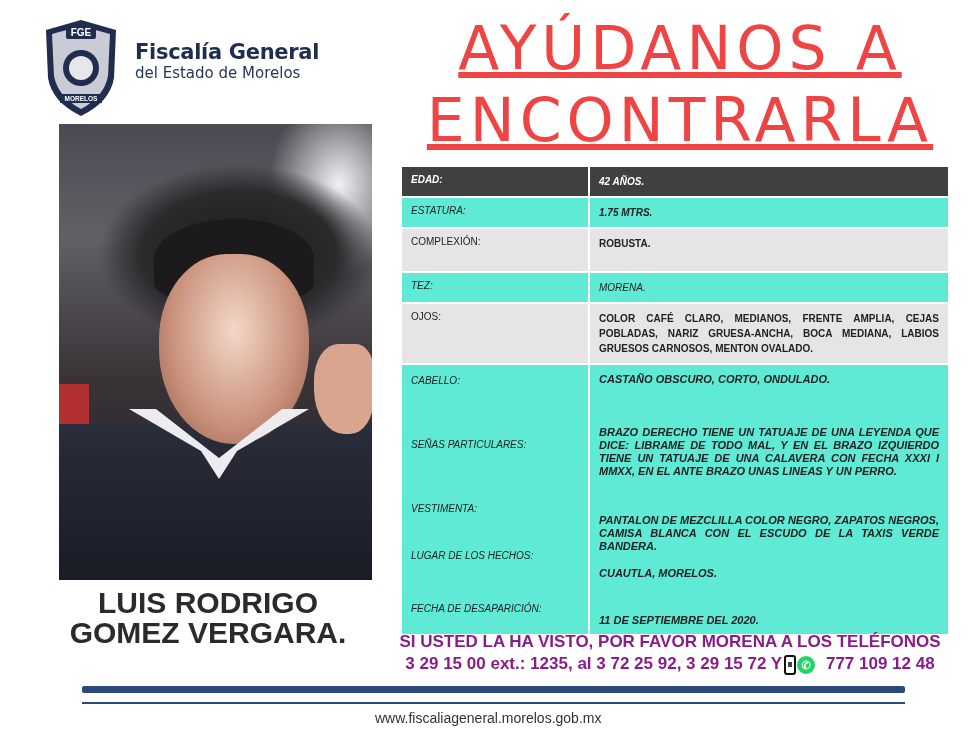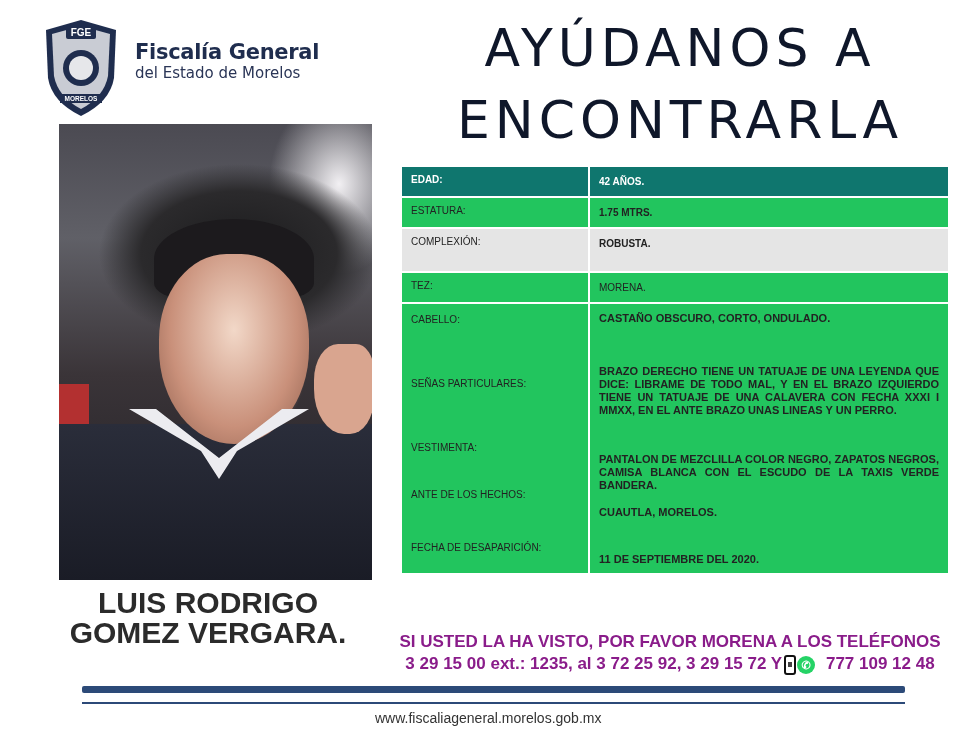--- a/index.html
+++ b/index.html
@@ -1,40 +1,40 @@
 <!DOCTYPE html>
 <html><head>
 <meta charset="utf-8">
 <style>
   html,body{margin:0;padding:0;background:#fff;}
   body{width:973px;height:733px;position:relative;overflow:hidden;font-family:"Liberation Sans",sans-serif;}
   .logo{position:absolute;left:42px;top:18px;width:78px;height:100px;}
   .org{position:absolute;left:135px;top:40px;color:#1f2d4e;}
   .org .l1{font-size:21px;font-weight:bold;line-height:24px;font-family:"DejaVu Sans",sans-serif;letter-spacing:-0.3px;}
   .org .l2{font-size:15px;line-height:18px;font-family:"DejaVu Sans",sans-serif;color:#2a3556;}
-  .headline{position:absolute;left:420px;top:12px;width:520px;text-align:center;color:#0f172a;font-size:52px;line-height:72px;letter-spacing:5px;font-family:"DejaVu Sans",sans-serif;font-weight:normal;}
+  .headline{position:absolute;left:420px;top:12px;width:520px;text-align:center;color:#ef4444;font-size:60px;line-height:72px;letter-spacing:5px;font-family:"DejaVu Sans",sans-serif;font-weight:normal;text-decoration:underline;}
   .photo{position:absolute;left:59px;top:124px;width:313px;height:456px;overflow:hidden;
     background:
       radial-gradient(ellipse 90px 110px at 180px 240px,#e9c7b4 0%,#c9957e 45%,rgba(0,0,0,0) 75%),
       radial-gradient(ellipse 140px 90px at 180px 130px,#1b1b1d 0%,#2b2a2c 70%,rgba(0,0,0,0) 100%),
       radial-gradient(ellipse 70px 90px at 280px 60px,#f2f0f3 0%,rgba(255,255,255,0) 100%),
       linear-gradient(180deg,#4b4a52 0%,#606067 25%,#3a3438 55%,#1d1c22 100%);}
   .photo .shirt{position:absolute;left:0;top:300px;width:313px;height:156px;background:linear-gradient(180deg,#2a2d3a,#1a1c26);}
   .photo .collar{position:absolute;left:70px;top:285px;width:180px;height:70px;background:#ececf0;clip-path:polygon(0 0,40% 60%,50% 100%,60% 60%,100% 0,85% 0,50% 70%,15% 0);}
   .photo .face{position:absolute;left:100px;top:130px;width:150px;height:190px;border-radius:45% 45% 50% 50%;background:radial-gradient(ellipse at 50% 40%,#f2d8c8,#c9907a 60%,#8a5b4a);}
   .photo .hair{position:absolute;left:95px;top:95px;width:160px;height:80px;border-radius:50% 50% 20% 20%;background:#1c1a1d;}
   .photo .hand{position:absolute;left:255px;top:220px;width:60px;height:90px;border-radius:40% 30% 40% 50%;background:#d9a58f;}
   .photo .red{position:absolute;left:0;top:260px;width:30px;height:40px;background:#b33030;}
   .name{position:absolute;left:58px;top:588px;width:300px;text-align:center;font-size:30px;font-weight:bold;color:#2b2b2b;line-height:30px;}
   table.info{position:absolute;left:400px;top:165px;width:550px;border-collapse:collapse;font-size:10px;color:#222;}
   table.info td{border:2px solid #fff;vertical-align:top;padding:7px 9px;}
   table.info td.k{width:168px;}
   table.info td.v{font-weight:bold;text-align:justify;line-height:15px;}
-  tr.hd td{background:#0f766e;color:#fff;font-weight:bold;height:14px;}
-  tr.a td{background:#22c55e;}
+  tr.hd td{background:#404040;color:#fff;font-weight:bold;height:14px;font-style:italic;}
+  tr.a td{background:#5eead4;font-style:italic;}
   tr.b td{background:#e5e5e5;}
   .cta{position:absolute;left:380px;top:631px;width:580px;text-align:center;color:#8a1c8a;font-weight:bold;font-size:17px;line-height:22px;}
   .cta .icons{display:inline-block;vertical-align:middle;margin:0 6px 0 2px;}
   .phone-ic{display:inline-block;width:12px;height:20px;border:2px solid #111;border-radius:3px;box-sizing:border-box;vertical-align:middle;position:relative;}
   .phone-ic::after{content:"";position:absolute;left:2px;top:5px;width:4px;height:5px;background:#444;}
   .wa-ic{display:inline-block;width:18px;height:18px;border-radius:50%;background:#25d366;vertical-align:middle;margin-left:1px;color:#fff;font-size:11px;line-height:18px;text-align:center;}
   .bar1{position:absolute;left:82px;top:686px;width:823px;height:7px;background:#2c4a78;border-radius:2px;}
   .bar2{position:absolute;left:82px;top:702px;width:823px;height:2px;background:#2c4a78;}
   .url{position:absolute;left:375px;top:710px;font-size:14px;color:#333;}
 </style>
@@ -84,29 +84,33 @@
     <td class="v">1.75 MTRS.</td>
   </tr>
   <tr class="b">
     <td class="k" style="height:28px">COMPLEXIÓN:</td>
     <td class="v">ROBUSTA.</td>
   </tr>
   <tr class="a">
     <td class="k">TEZ:</td>
     <td class="v" style="font-weight:normal">MORENA.</td>
   </tr>
+  <tr class="b">
+    <td class="k">OJOS:</td>
+    <td class="v">COLOR CAFÉ CLARO, MEDIANOS, FRENTE AMPLIA, CEJAS POBLADAS, NARIZ GRUESA-ANCHA, BOCA MEDIANA, LABIOS GRUESOS CARNOSOS, MENTON OVALADO.</td>
+  </tr>
   <tr class="a">
     <td class="k" style="line-height:15px;padding-top:8px">
       <div>CABELLO:</div>
       <div style="height:49px"></div>
       <div>SEÑAS PARTICULARES:</div>
       <div style="height:49px"></div>
       <div>VESTIMENTA:</div>
       <div style="height:32px"></div>
-      <div>ANTE DE LOS HECHOS:</div>
+      <div>LUGAR DE LOS HECHOS:</div>
       <div style="height:38px"></div>
       <div>FECHA DE DESAPARICIÓN:</div>
     </td>
     <td class="v" style="font-size:11px;padding-top:8px;line-height:13px">
       <div>CASTAÑO OBSCURO, CORTO, ONDULADO.</div>
       <div style="height:40px"></div>
       <div>BRAZO DERECHO TIENE UN TATUAJE DE UNA LEYENDA QUE DICE: LIBRAME DE TODO MAL, Y EN EL BRAZO IZQUIERDO TIENE UN TATUAJE DE UNA CALAVERA CON FECHA XXXI I MMXX, EN EL ANTE BRAZO UNAS LINEAS Y UN PERRO.</div>
       <div style="height:36px"></div>
       <div>PANTALON DE MEZCLILLA COLOR NEGRO, ZAPATOS NEGROS, CAMISA BLANCA CON EL ESCUDO DE LA TAXIS VERDE BANDERA.</div>
       <div style="height:14px"></div>

